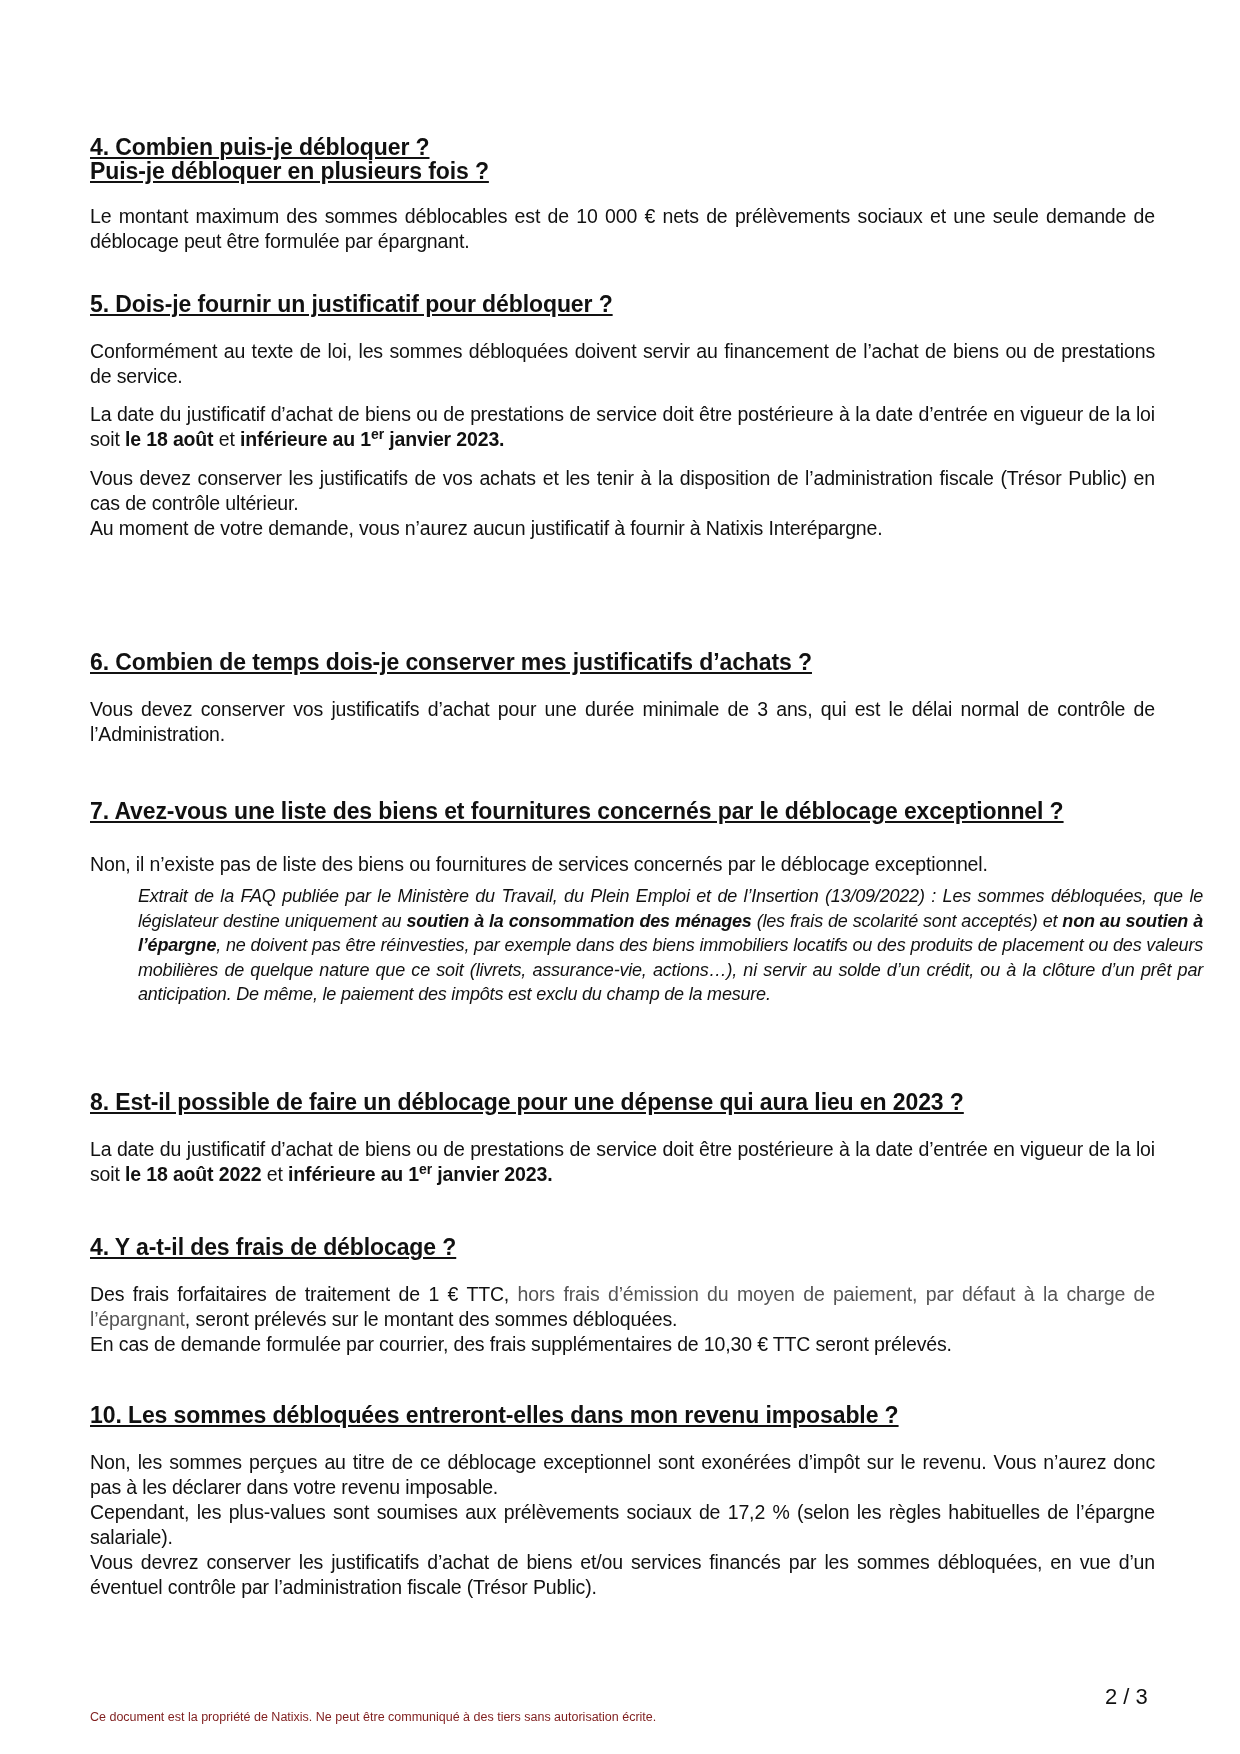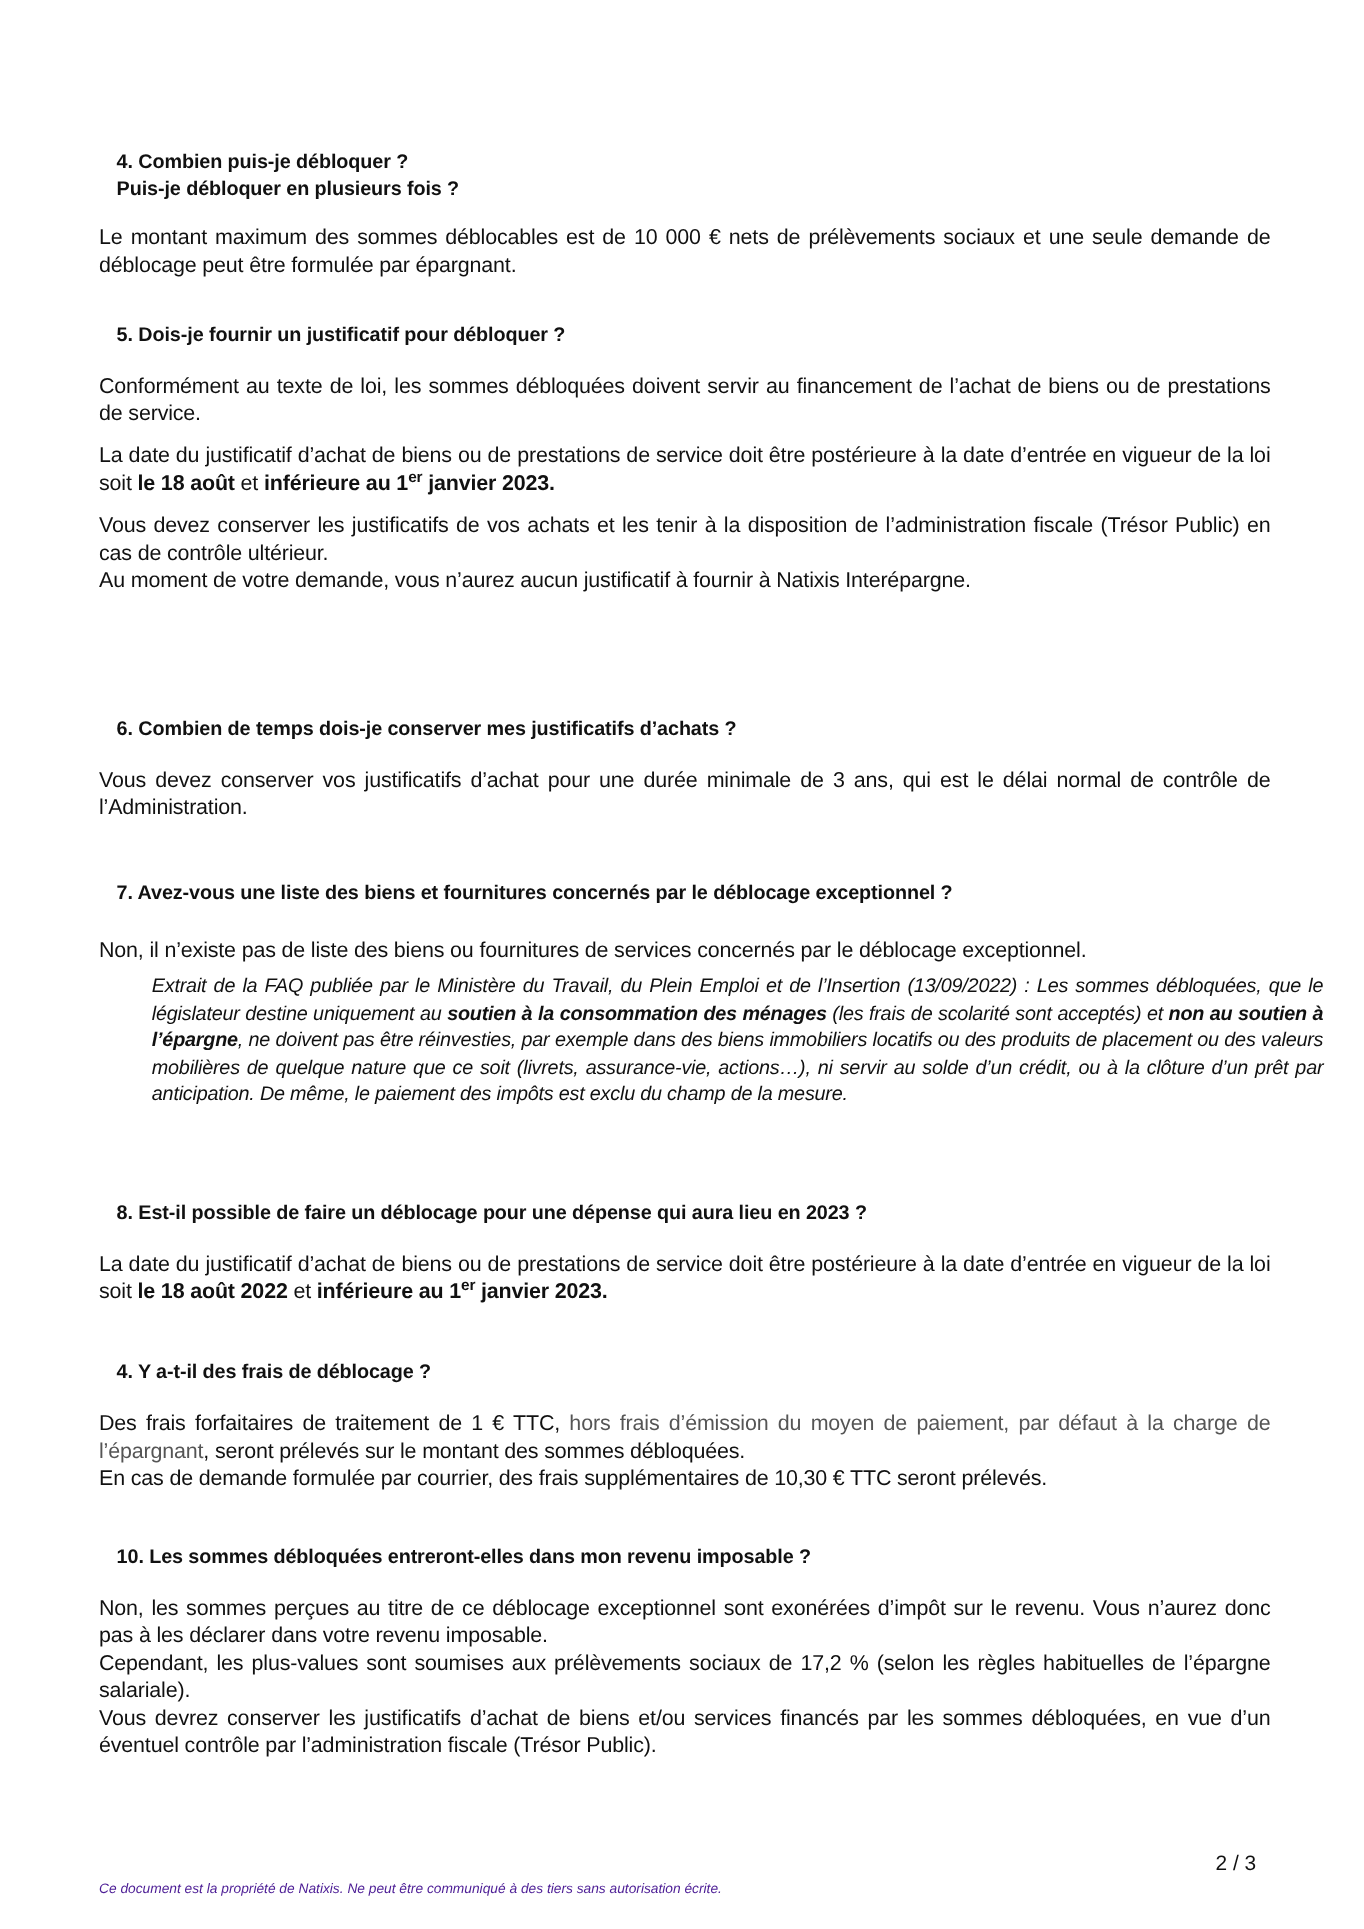--- a/index.html
+++ b/index.html
@@ -2,33 +2,33 @@
 <html><head>
 <meta charset="utf-8">
 <style>
   html, body { margin: 0; padding: 0; background: #ffffff; }
   body {
     width: 1240px; height: 1754px; position: relative; overflow: hidden;
     font-family: "Liberation Sans", sans-serif; color: #111;
   }
   .page { position: absolute; left: 90px; top: 0; width: 1060px; }
   .q {
-    position: absolute; left: 16px; font-weight: bold; font-size: 18px;
-    line-height: 26px; white-space: nowrap; letter-spacing: -0.1px;
+    position: absolute; left: 0; font-weight: bold; font-size: 23px;
+    line-height: 26px; white-space: nowrap; letter-spacing: -0.1px; text-decoration: underline;
   }
   .p {
     position: absolute; left: 0; width: 1065px; font-size: 19.5px; line-height: 25px;
     text-align: justify; letter-spacing: -0.15px;
   }
   .p.it { font-style: italic; font-size: 18px; line-height: 24.5px; letter-spacing: -0.2px; margin-left: 48px; }
   b { font-weight: bold; }
   .gray { color: #555; }
   sup { font-size: 14px; line-height: 0; vertical-align: 7px; }
-  .footer { position: absolute; left: 90px; top: 1710px; font-size: 12.5px; color: #4c1d95; font-style: italic; }
-  .pagenum { position: absolute; left: 1105px; top: 1684px; font-size: 19px; }
+  .footer { position: absolute; left: 90px; top: 1710px; font-size: 12.5px; color: #7f1d1d; }
+  .pagenum { position: absolute; left: 1105px; top: 1684px; font-size: 22px; }
 </style>
 </head>
 <body>
 
 <div class="page">
 
   <div class="q" style="top:134px">4. Combien puis-je débloquer ?</div>
   <div class="q" style="top:158px">Puis-je débloquer en plusieurs fois ?</div>
   <div class="p" style="top:204px">Le montant maximum des sommes déblocables est de 10 000 € nets de prélèvements sociaux et une seule demande de déblocage peut être formulée par épargnant.</div>
 

